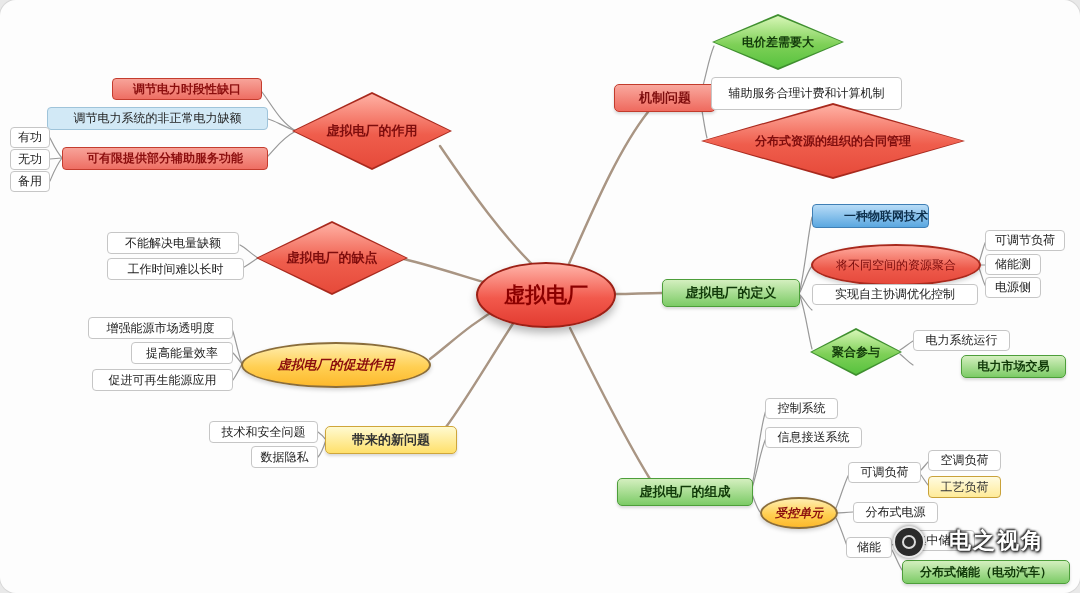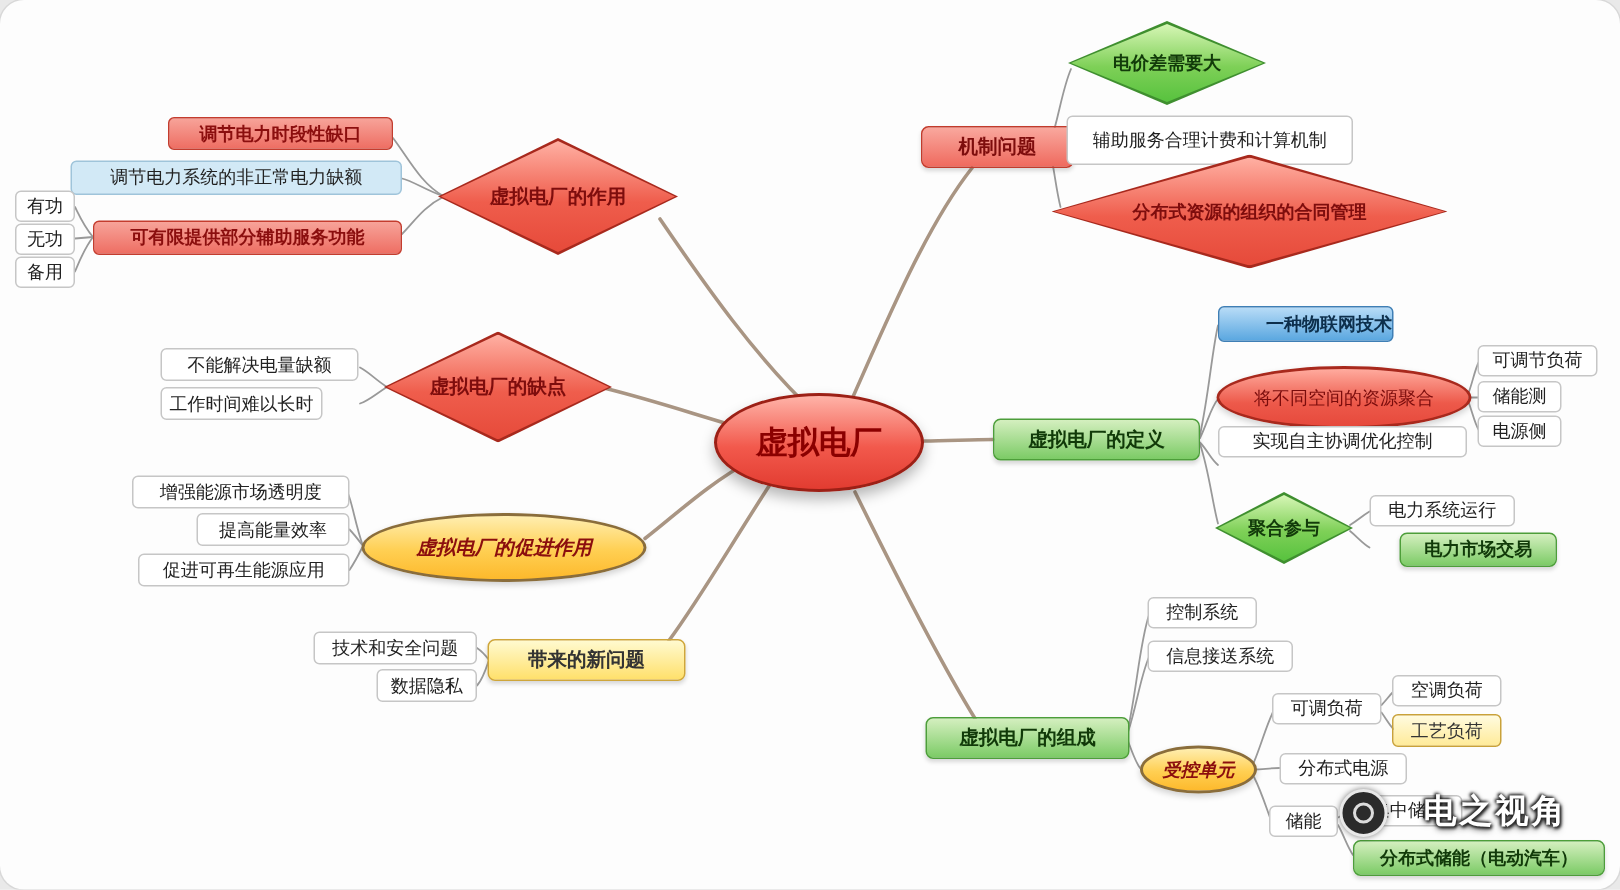--- a/index.html
+++ b/index.html
@@ -137,21 +137,21 @@
   <div class="node plainbox" style="left:10px;top:171px;width:40px;height:21px">
     <span>备用</span>
   </div>
 
   <div class="node diamond red-dia" style="left:256px;top:221px;width:152px;height:74px">
     <span>虚拟电厂的缺点</span>
   </div>
   <div class="node plainbox" style="left:107px;top:232px;width:132px;height:22px">
     <span>不能解决电量缺额</span>
   </div>
-  <div class="node plainbox" style="left:107px;top:258px;width:108px;height:22px">
+  <div class="node plainbox" style="left:107px;top:258px;width:137px;height:22px">
     <span>工作时间难以长时</span>
   </div>
 
   <div class="node gold-ellipse" style="left:241px;top:342px;width:190px;height:46px">
     <span>虚拟电厂的促进作用</span>
   </div>
   <div class="node plainbox" style="left:88px;top:317px;width:145px;height:22px">
     <span>增强能源市场透明度</span>
   </div>
   <div class="node plainbox" style="left:131px;top:342px;width:102px;height:22px">
@@ -204,21 +204,21 @@
   </div>
   <div class="node plainbox" style="left:812px;top:284px;width:166px;height:21px">
     <span>实现自主协调优化控制</span>
   </div>
   <div class="node diamond green-dia" style="left:810px;top:328px;width:92px;height:48px">
     <span>聚合参与</span>
   </div>
   <div class="node plainbox" style="left:913px;top:330px;width:97px;height:21px">
     <span>电力系统运行</span>
   </div>
-  <div class="node greenbox small" style="left:933px;top:355px;width:105px;height:23px">
+  <div class="node greenbox small" style="left:961px;top:355px;width:105px;height:23px">
     <span>电力市场交易</span>
   </div>
 
   <div class="node greenbox" style="left:617px;top:478px;width:136px;height:28px">
     <span>虚拟电厂的组成</span>
   </div>
   <div class="node plainbox" style="left:765px;top:398px;width:73px;height:21px">
     <span>控制系统</span>
   </div>
   <div class="node plainbox" style="left:765px;top:427px;width:97px;height:21px">

